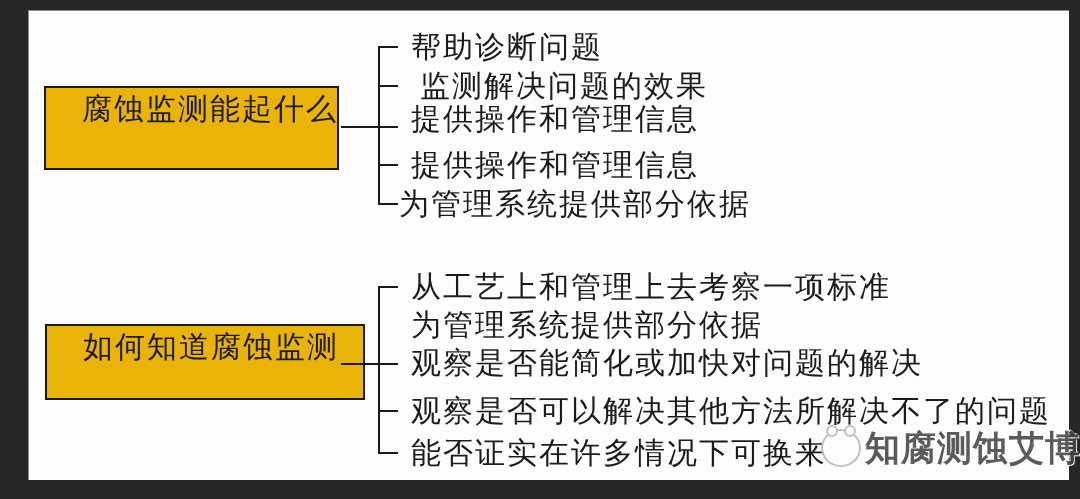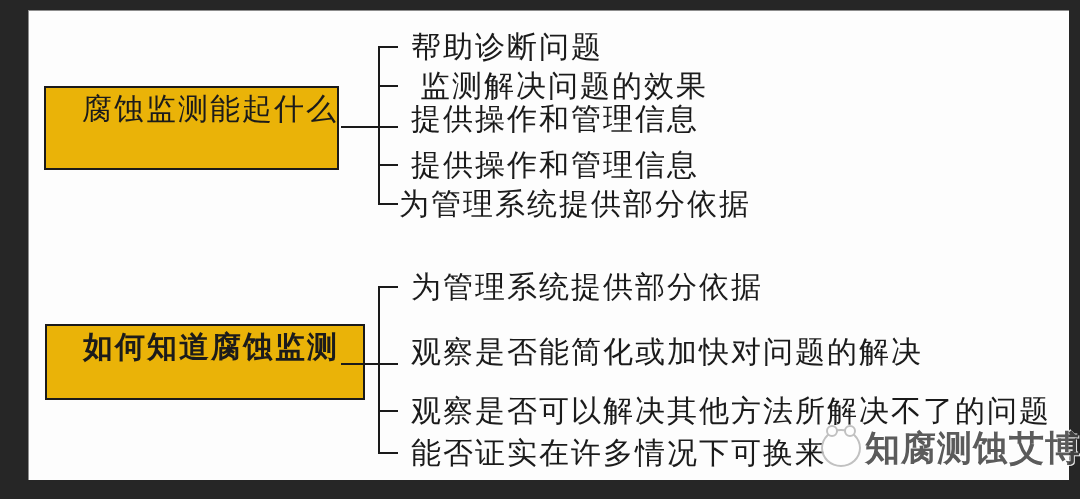--- a/index.html
+++ b/index.html
@@ -63,35 +63,36 @@
     <div class="ln" style="left:351px; top:115px; width:18px; height:2px;"></div>
     <div class="ln" style="left:351px; top:153px; width:18px; height:2px;"></div>
     <div class="ln" style="left:351px; top:192px; width:18px; height:2px;"></div>
 
     <div class="item" style="left:382px; top:17px;">帮助诊断问题</div>
     <div class="item" style="left:391px; top:56px;">监测解决问题的效果</div>
     <div class="item" style="left:382px; top:89px;">提供操作和管理信息</div>
     <div class="item" style="left:382px; top:135px;">提供操作和管理信息</div>
     <div class="item" style="left:370px; top:174px;">为管理系统提供部分依据</div>
 
-    <div class="box" style="left:16px; top:313px; width:320px; height:76px;font-weight:bold;">
+    <div class="box" style="left:16px; top:313px; width:320px; height:76px;">
       <div class="bl indent">如何知道腐蚀监测</div>
     </div>
 
     <div class="ln" style="left:312px; top:352px; width:39px; height:2px;"></div>
     <div class="ln" style="left:349px; top:275px; width:2px;  height:168px;"></div>
     <div class="ln" style="left:351px; top:275px; width:18px; height:2px;"></div>
     <div class="ln" style="left:351px; top:352px; width:18px; height:2px;"></div>
     <div class="ln" style="left:351px; top:399px; width:18px; height:2px;"></div>
     <div class="ln" style="left:351px; top:441px; width:18px; height:2px;"></div>
 
     <div class="item" style="left:382px; top:257px;">
+      <div>从工艺上和管理上去考察一项标准</div>
       <div>为管理系统提供部分依据</div>
     </div>
-    <div class="item" style="left:382px; top:322px;">观察是否能简化或加快对问题的解决</div>
+    <div class="item" style="left:382px; top:333px;">观察是否能简化或加快对问题的解决</div>
     <div class="item" style="left:382px; top:381px;">观察是否可以解决其他方法所解决不了的问题</div>
     <div class="item" style="left:382px; top:423px;">能否证实在许多情况下可换来</div>
 
     <div class="watermark">
       <span class="wm-icon"></span>
       <span class="wm-text">知腐测蚀艾博士</span>
     </div>
 
   </div>
 </div>

